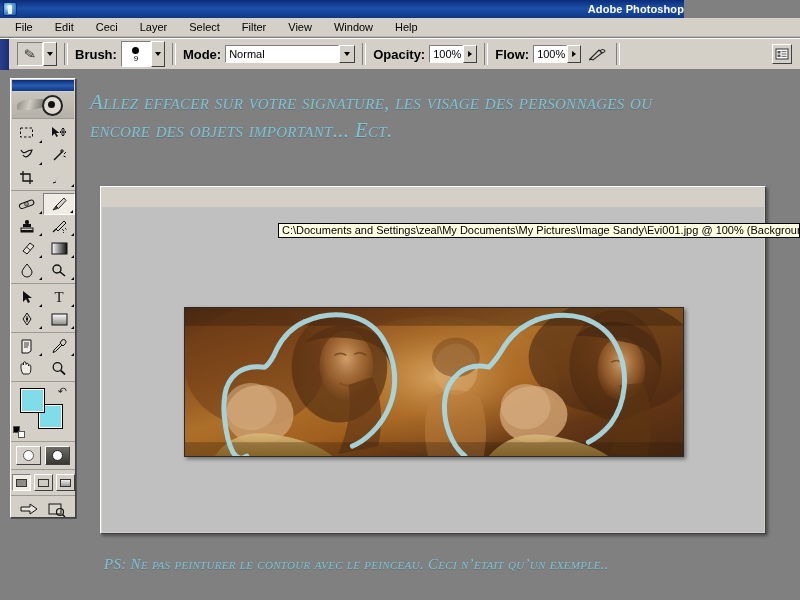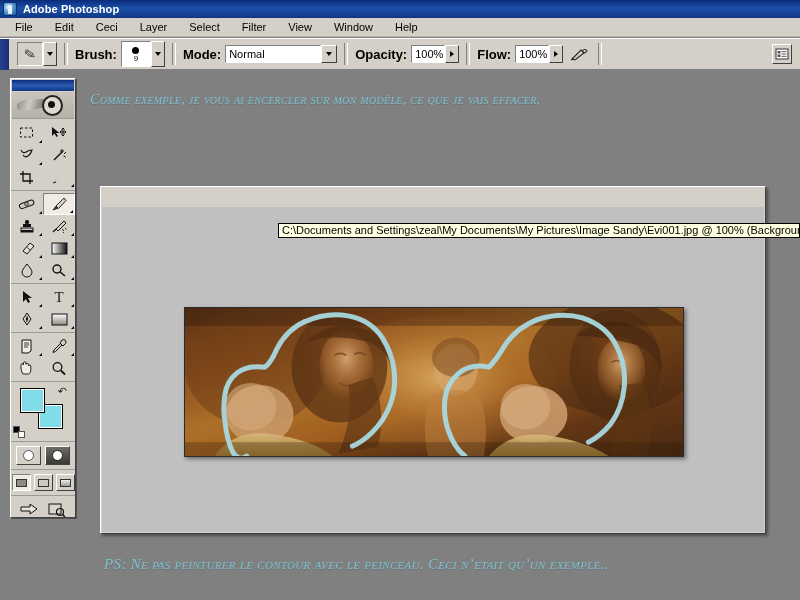--- a/index.html
+++ b/index.html
@@ -14,25 +14,26 @@
     font-size: 11px;
     background: #808080;
     position: relative;
     -webkit-font-smoothing: none;
   }
 
   
   #app-titlebar {
     position: absolute;
     left: 0; top: 0;
-    width: 800px; height: 18px;
+    width: 684px; height: 18px;
     background: linear-gradient(to bottom, #0a2c79 0%, #1c4fa8 45%, #0f3885 100%);
     display: flex;
     align-items: center;
     overflow: hidden;
+    justify-content: space-between;
   }
   #app-icon {
     width: 14px; height: 14px;
     margin-left: 3px;
     border-radius: 2px;
     background: radial-gradient(circle at 35% 35%, #e8f4ff 0%, #5fa8d8 40%, #16539e 100%);
     border: 1px solid #0a2c79;
     box-sizing: border-box;
     position: relative;
     flex: none;
@@ -565,21 +566,21 @@
     <div id="brush-size-text">9</div>
   </div>
   <div class="arrow-btn" style="height:26px;">
     <span class="tri-down"></span>
   </div>
 
   <div class="opt-sep"></div>
 
   <span class="opt-label">Mode:</span>
   <div class="combo">
-    <div class="combo-field" style="width:96px;">Normal</div>
+    <div class="combo-field" style="width:114px;">Normal</div>
     <div class="combo-btn">
       <span class="tri-down"></span>
     </div>
   </div>
 
   <div class="opt-sep"></div>
 
   <span class="opt-label">Opacity:</span>
   <div class="combo">
     <div class="num-field" style="width:34px;">100%</div>
@@ -834,21 +835,22 @@
       <svg width="18" height="15" viewBox="0 0 18 15">
         <rect x="1" y="2" width="12" height="10" fill="#d8d4cc" stroke="#111"></rect>
         <circle cx="12" cy="10" r="3.5" fill="none" stroke="#111" stroke-width="1.2"></circle>
         <path d="M14.5 12.5 L17 15" stroke="#111" stroke-width="1.4"></path>
       </svg>
     </div>
   </div>
 </div>
 
 <div id="heading-block">
-  <div class="fancy" id="subheading">Comme exemple, je vous ai encercler sur mon modèle, ce que je vais effacer.</div>
+  <div class="fancy" id="heading-line1">Allez effacer sur votre signature, les visage des personnages ou</div>
+  <div class="fancy" id="heading-line2">encore des objets important... Ect.</div>
 </div>
 
 <div id="doc-window">
 
   <div id="doc-canvas-area">
     <div id="doc-image">
       <svg id="photo-svg" viewBox="0 0 500 150" preserveAspectRatio="none">
         <defs>
           <linearGradient id="bgwarm" x1="0" y1="0" x2="1" y2="1">
             <stop offset="0" stop-color="#4d2a12"></stop>

